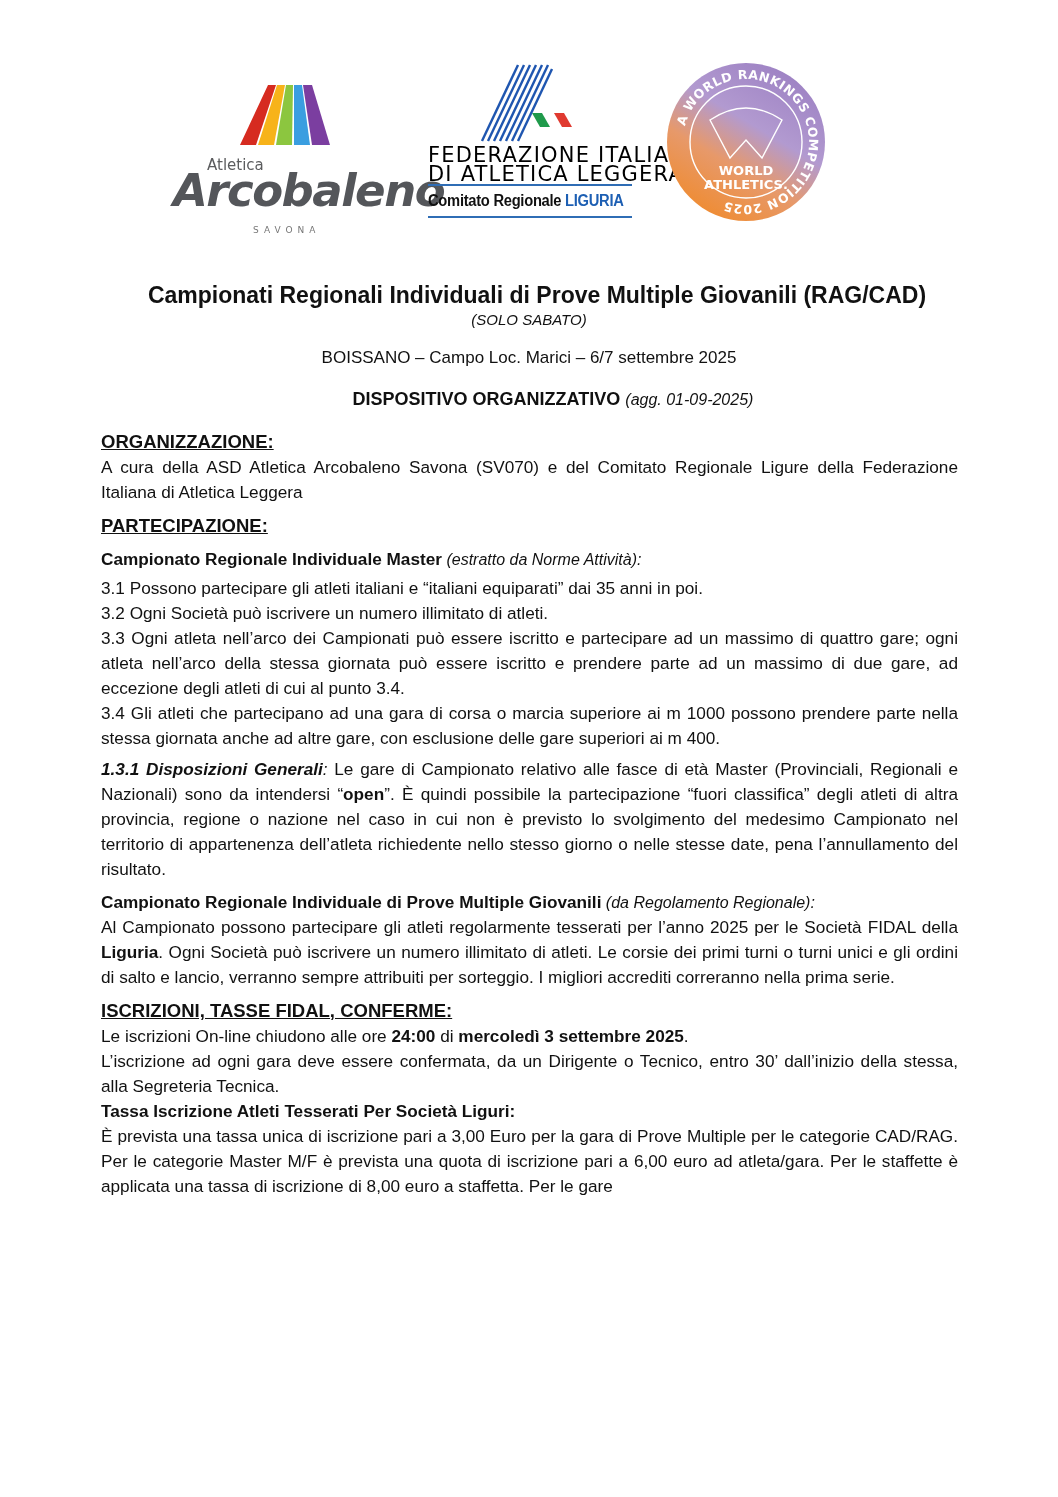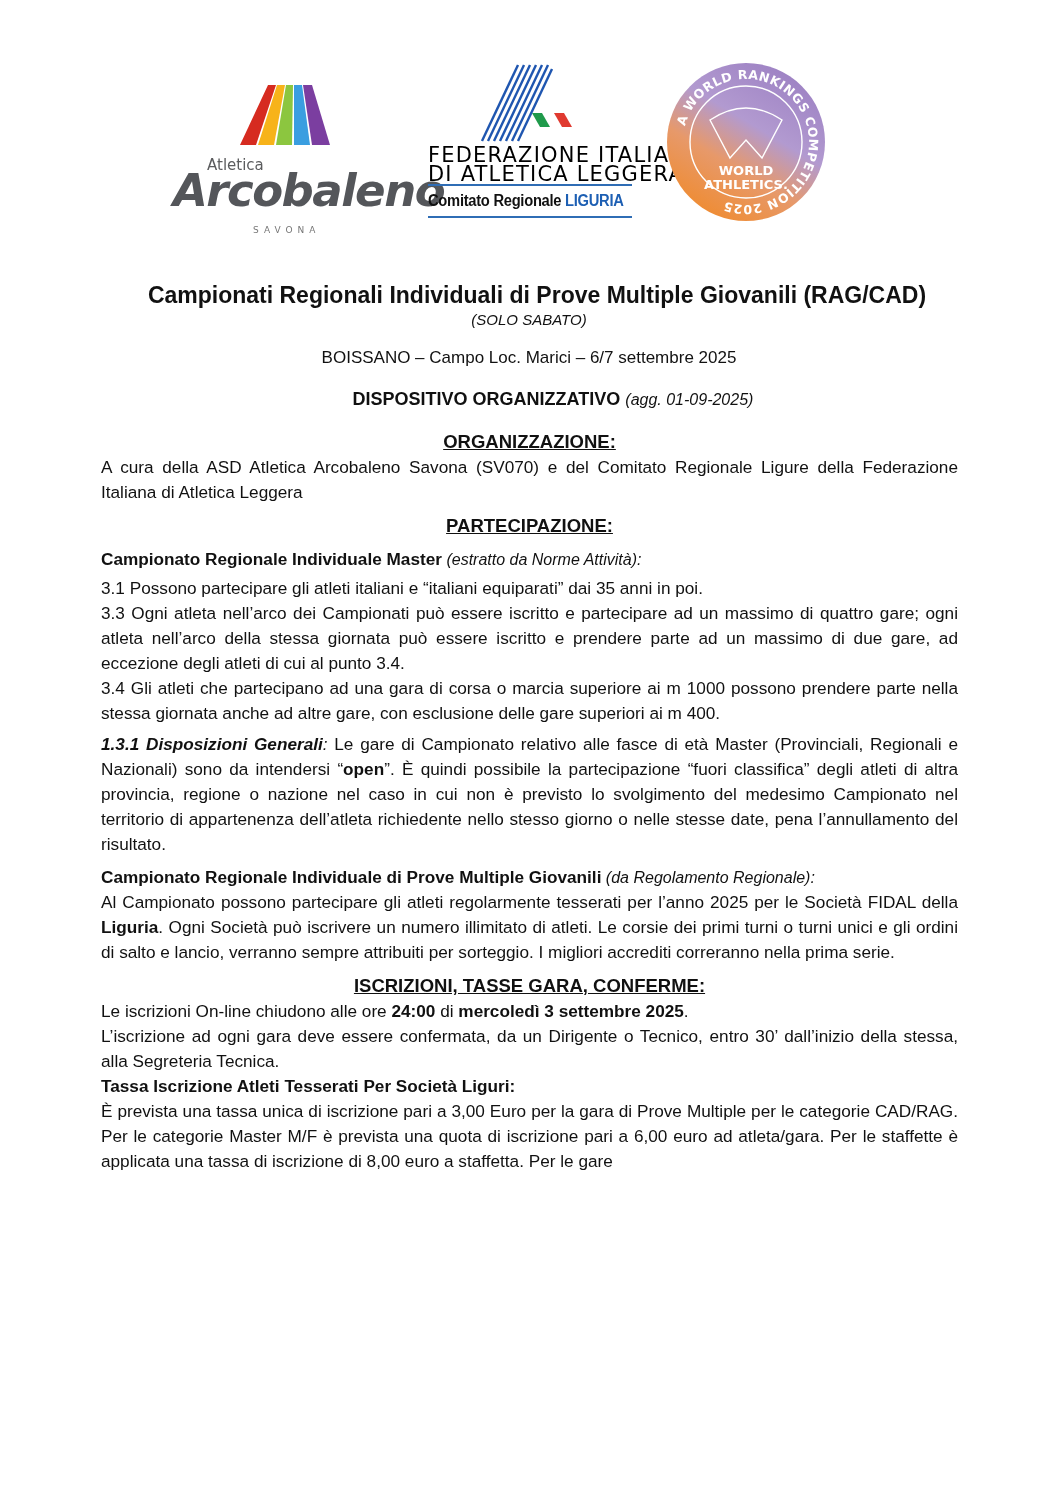--- a/index.html
+++ b/index.html
@@ -34,21 +34,21 @@
   .t1 { position: absolute; top: 240px; left: 0; width: 1058px; text-align: center; font-size: 23px; font-weight: bold; }
   .t2 { position: absolute; top: 282px; left: 0; width: 1058px; text-align: center; font-size: 23px; font-weight: bold; padding-left: 8px; }
   .t3 { position: absolute; top: 311px; left: 0; width: 1058px; text-align: center; font-size: 15px; font-style: italic; }
   .t4 { position: absolute; top: 348px; left: 0; width: 1058px; text-align: center; font-size: 17px; }
   .t5 { position: absolute; top: 389px; left: 0; width: 1058px; text-align: center; font-size: 18px; margin-left: 24px; }
   .t5 b { font-weight: bold; }
   .t5 i { font-style: italic; font-size: 16px; }
 
   
   .body { position: absolute; left: 101px; top: 429px; width: 857px; font-size: 17.2px; line-height: 25px; }
-  .h { font-weight: bold; text-decoration: underline; font-size: 18.5px; margin: 0; line-height: 26px; text-align: center; }
+  .h { font-weight: bold; text-decoration: underline; font-size: 18.5px; margin: 0; line-height: 26px; }
   .p { margin: 0; text-align: justify; }
   .sec { margin-bottom: 8px; }
   .sub { font-weight: bold; }
   .subnote { font-style: italic; font-size: 16px; }
   .bold { font-weight: bold; }
 </style>
 </head>
 <body>
 
 <div class="page">
@@ -122,32 +122,33 @@
       <p class="p">A cura della ASD Atletica Arcobaleno Savona (SV070) e del Comitato Regionale Ligure della Federazione Italiana di Atletica Leggera</p>
     </div>
 
     <div class="sec">
       <p class="h">PARTECIPAZIONE:</p>
     </div>
 
     <div class="sec">
       <p class="p" style="margin-bottom:4px"><span class="sub">Campionato Regionale Individuale Master</span><span class="subnote"> (estratto da Norme Attività):</span></p>
       <p class="p">3.1 Possono partecipare gli atleti italiani e “italiani equiparati” dai 35 anni in poi.</p>
+      <p class="p">3.2 Ogni Società può iscrivere un numero illimitato di atleti.</p>
       <p class="p">3.3 Ogni atleta nell’arco dei Campionati può essere iscritto e partecipare ad un massimo di quattro gare; ogni atleta nell’arco della stessa giornata può essere iscritto e prendere parte ad un massimo di due gare, ad eccezione degli atleti di cui al punto 3.4.</p>
       <p class="p">3.4 Gli atleti che partecipano ad una gara di corsa o marcia superiore ai m 1000 possono prendere parte nella stessa giornata anche ad altre gare, con esclusione delle gare superiori ai m 400.</p>
       <div style="height:6px"></div>
       <p class="p"><b><i>1.3.1 Disposizioni Generali</i></b><i>:  </i><span>Le gare di Campionato relativo alle fasce di età Master (Provinciali, Regionali e Nazionali) sono da intendersi “</span><b>open</b><span>”. È quindi possibile la partecipazione “fuori classifica” degli atleti di altra provincia, regione o nazione nel caso in cui non è previsto lo svolgimento del medesimo Campionato nel territorio di appartenenza dell’atleta richiedente nello stesso giorno o nelle stesse date, pena l’annullamento del risultato.</span></p>
     </div>
 
     <div class="sec">
       <p class="p"><span class="sub">Campionato Regionale Individuale di Prove Multiple Giovanili</span><span class="subnote"> (da Regolamento Regionale):</span></p>
       <p class="p"><span>Al Campionato possono partecipare gli atleti regolarmente tesserati per l’anno 2025 per le Società FIDAL della </span><b>Liguria</b><span>. Ogni Società può iscrivere un numero illimitato di atleti. Le corsie dei primi turni o turni unici e gli ordini di salto e lancio, verranno sempre attribuiti per sorteggio. I migliori accrediti correranno nella prima serie.</span></p>
     </div>
 
     <div class="sec">
-      <p class="h">ISCRIZIONI, TASSE GARA, CONFERME:</p>
+      <p class="h">ISCRIZIONI, TASSE FIDAL, CONFERME:</p>
       <p class="p"><span>Le iscrizioni On-line chiudono alle ore </span><b>24:00</b><span> di </span><b>mercoledì 3 settembre 2025</b><span>.</span></p>
       <p class="p">L’iscrizione ad ogni gara deve essere confermata, da un Dirigente o Tecnico, entro 30’ dall’inizio della stessa, alla Segreteria Tecnica.</p>
       <p class="p bold">Tassa Iscrizione Atleti Tesserati Per Società Liguri:</p>
       <p class="p">È prevista una tassa unica di iscrizione pari a 3,00 Euro per la gara di Prove Multiple per le categorie CAD/RAG. Per le categorie Master M/F è prevista una quota di iscrizione pari a 6,00 euro ad atleta/gara. Per le staffette è applicata una tassa di iscrizione di 8,00 euro a staffetta. Per le gare</p>
     </div>
   </div>
 </div>
 
 </body></html>

